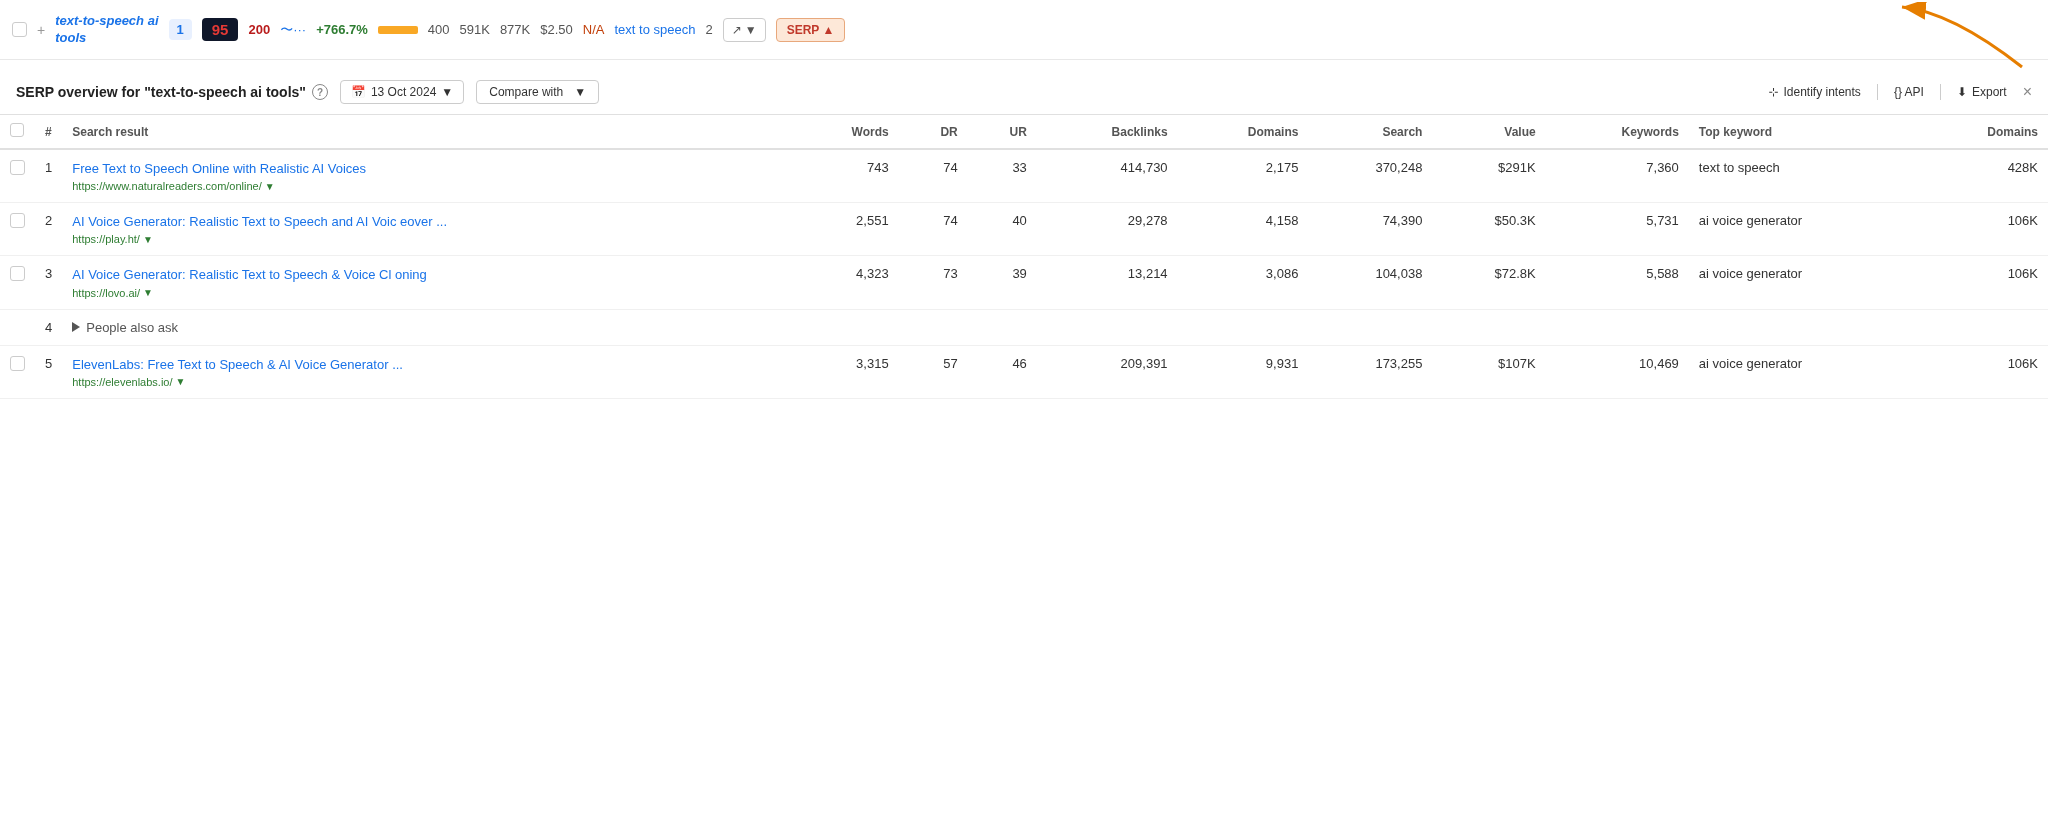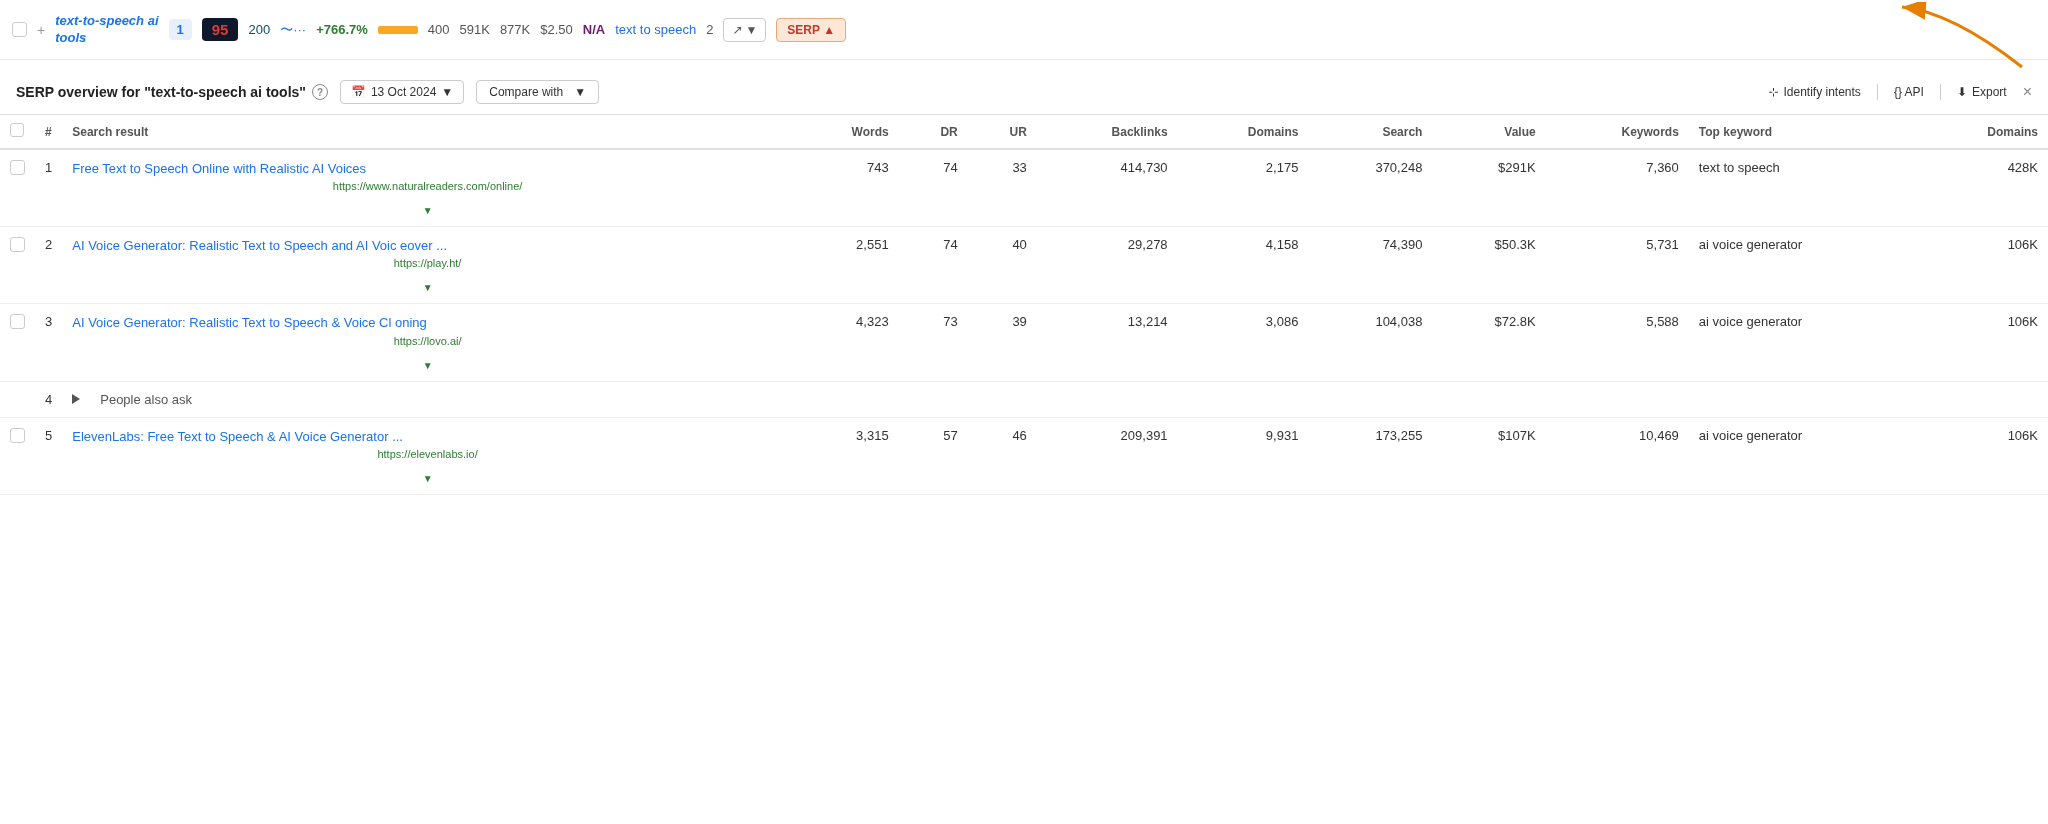--- a/index.html
+++ b/index.html
@@ -13,26 +13,26 @@
       border-bottom: 1px solid #e8e8e8;
       background: #fff;
       gap: 10px;
       min-height: 60px;
     }
     .top-checkbox { width: 16px; height: 16px; border: 1px solid #ccc; border-radius: 3px; flex-shrink: 0; }
     .top-plus { color: #999; font-size: 14px; cursor: pointer; }
     .top-keyword-link { color: #1a73e8; font-weight: 600; font-size: 13px; line-height: 1.3; min-width: 100px; font-style: italic; }
     .badge-blue { background: #e8f0fe; color: #1a73e8; font-weight: 700; font-size: 13px; padding: 3px 8px; border-radius: 4px; }
     .badge-red { background: #0f172a; color: #e53935; font-weight: 700; font-size: 15px; padding: 3px 10px; border-radius: 4px; }
-    .top-num { color: #0c4a6e; font-size: 13px; }
+    .top-num { color: #b91c1c; font-size: 13px; font-weight: bold; }
     .sparkline { color: #1a73e8; font-size: 13px; }
     .trend-green { color: #2e7d32; font-weight: 600; }
     .yellow-bar { width: 40px; height: 8px; background: #f9a825; border-radius: 2px; }
     .top-stat { color: #555; }
-    .top-niche { color: #701a75; font-weight: bold; }
+    .top-niche { color: #c2410c; }
     .top-keyword-tag { color: #1a73e8; }
     .top-num-2 { color: #555; }
     .serp-btn {
       background: #fde8d8;
       border: 1px solid #e8a87c;
       border-radius: 4px;
       padding: 4px 10px;
       font-size: 12px;
       font-weight: 600;
       color: #c0392b;
@@ -151,24 +151,24 @@
     .serp-table thead th.th-result { min-width: 300px; }
     .serp-table thead th.th-right { text-align: right; }
 
     .serp-table tbody tr { border-bottom: 1px solid #f0f0f0; }
     .serp-table tbody td { padding: 10px 10px; vertical-align: top; font-size: 13px; color: #333; }
     .serp-table tbody td.td-right { text-align: right; }
     .td-checkbox { vertical-align: middle; }
     .td-num { color: #666; font-size: 13px; vertical-align: middle; }
 
     .result-title { color: #1a73e8; font-size: 13px; font-weight: 500; line-height: 1.4; text-decoration: none; cursor: pointer; }
-    .result-url { color: #2e7d32; font-size: 11px; display: flex; align-items: center; gap: 13px; margin-top: 2px; flex-direction: column; }
+    .result-url { color: #2e7d32; font-size: 11px; display: flex; align-items: center; gap: 3px; margin-top: 2px; }
 
     .link-blue { color: #1a73e8; font-weight: 500; }
-    .people-ask-label { display: flex; align-items: center; gap: 20px; color: #555; font-size: 13px; }
+    .people-ask-label { display: flex; align-items: center; gap: 6px; color: #555; font-size: 13px; }
     .triangle { width: 0; height: 0; border-top: 5px solid transparent; border-bottom: 5px solid transparent; border-left: 8px solid #555; display: inline-block; }
 
     
     .cb { width: 15px; height: 15px; border: 1.5px solid #ccc; border-radius: 3px; display: inline-block; }
   </style>
 </head>
 <body>
 
 <div class="top-row">
   <div class="top-checkbox cb"></div>

